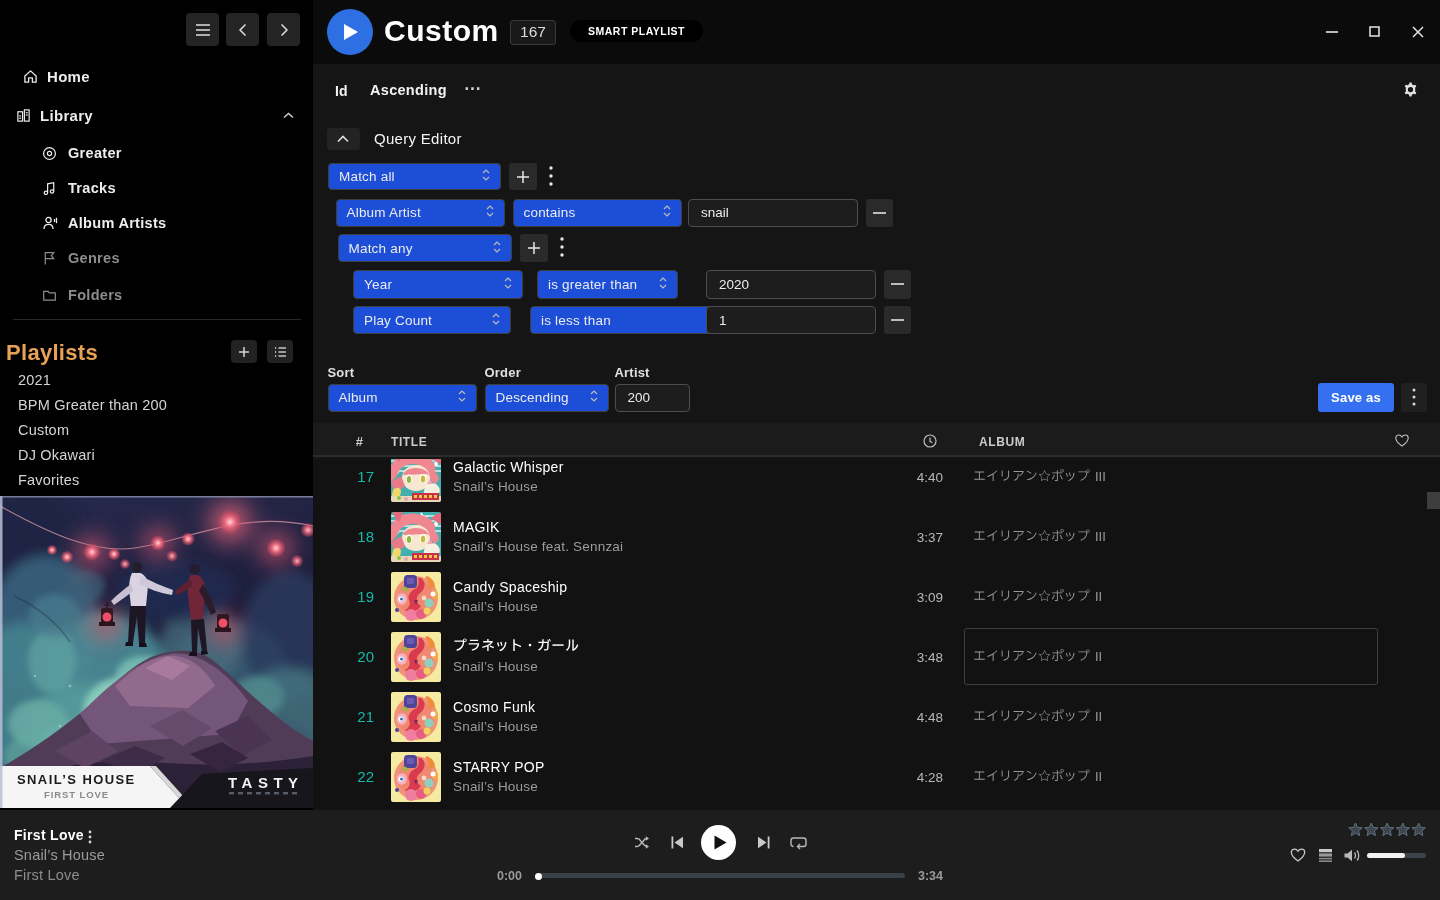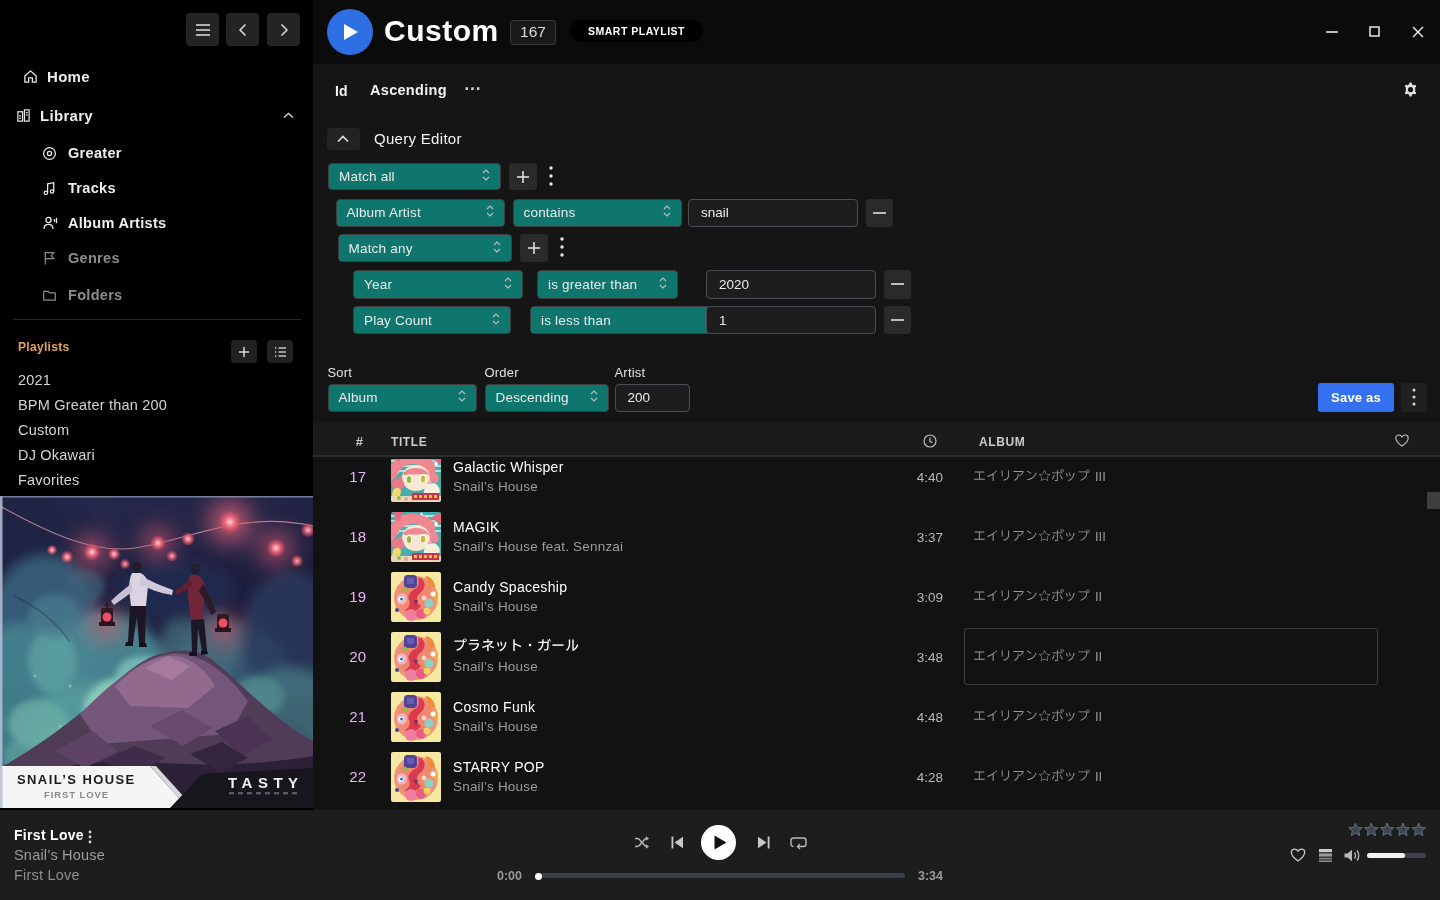--- a/index.html
+++ b/index.html
@@ -3,29 +3,29 @@
 <style>
 *{margin:0;padding:0;box-sizing:border-box}
 html,body{width:1440px;height:900px;overflow:hidden;background:#101010;font-family:"Liberation Sans",sans-serif;}
 .abs{position:absolute}
 #app{position:relative;width:1440px;height:900px;overflow:hidden}
 #sidebar{position:absolute;left:0;top:0;width:313px;height:810px;background:#000}
 #main{position:absolute;left:313px;top:0;width:1127px;height:810px;background:#151515}
 #topbar{position:absolute;left:0;top:0;width:1127px;height:64px;background:#0b0b0b}
 #player{position:absolute;left:0;top:810px;width:1440px;height:90px;background:#1d1d1d}
 .sq{position:absolute;background:#242424;border-radius:4px;display:flex;align-items:center;justify-content:center}
-.sel{position:absolute;background:#0f766e;border:1px solid #3e3e3e;border-radius:4px;color:#ececec;font-size:13.5px;display:flex;align-items:center;padding:2px 10px;letter-spacing:.2px}
+.sel{position:absolute;background:#1d4ed8;border:1px solid #3e3e3e;border-radius:4px;color:#ececec;font-size:13.5px;display:flex;align-items:center;padding:2px 10px;letter-spacing:.2px}
 .sel .car{margin-left:auto}
 .inp{position:absolute;background:#1d1d1d;border:1px solid #4a4e54;border-radius:4px;color:#ececec;font-size:13.5px;display:flex;align-items:center;padding:0 12px}
 .mbtn{position:absolute;background:#2a2a2a;border-radius:3px;display:flex;align-items:center;justify-content:center}
-.lbl{position:absolute;color:#e0e0e0;font-size:13px;font-weight:normal;letter-spacing:.2px}
+.lbl{position:absolute;color:#e0e0e0;font-size:13px;font-weight:bold;letter-spacing:.2px}
 .navtxt{color:#ededed;font-weight:bold;font-size:15px;letter-spacing:.3px}
 .subtxt{font-size:14.5px;font-weight:bold;letter-spacing:.3px}
 .plitem{position:absolute;color:#d4d4d4;font-size:14.5px;letter-spacing:.2px}
-.rownum{position:absolute;left:23px;width:30px;text-align:right;color:#f0abfc;font-size:15px}
+.rownum{position:absolute;left:31px;width:30px;text-align:right;color:#14b8a6;font-size:15px}
 .rtitle{position:absolute;left:140px;color:#fff;font-weight:normal;font-size:14px;letter-spacing:.3px}
 .rsub{position:absolute;left:140px;color:#9c9c9c;font-size:13.5px;letter-spacing:.2px}
 .rdur{position:absolute;width:50px;text-align:right;color:#b9b9b9;font-size:13.5px}
 .ralb{position:absolute;left:660px;color:#9a9a9a;font-size:13px;display:flex;align-items:center}
 .thumb{position:absolute;left:78px;width:50px;height:50px;border-radius:2px;overflow:hidden}
 </style></head>
 <body>
 <div id="app">
 <div id="sidebar">
 
@@ -108,21 +108,21 @@
     <span class="subtxt" style="color:#8d8d8d">Genres</span>
   </div>
   <div class="abs" style="left:42px;top:285px;width:260px;height:18px;display:flex;align-items:flex-end">
     <svg width="15" height="15" viewBox="0 0 16 16" style="margin-right:11px">
           <path d="M1.8 3.5 H6.2 L7.8 5.2 H14.2 V13 H1.8 Z" fill="none" stroke="#8d8d8d" stroke-width="1.3" stroke-linejoin="round"></path>
         </svg>
     <span class="subtxt" style="color:#8d8d8d">Folders</span>
   </div>
   <div class="abs" style="left:13px;top:319px;width:288px;height:1px;background:#272727"></div>
 
-  <div class="abs" style="left:18px;top:340px;color:#e9a156;font-weight:bold;font-size:12px;letter-spacing:.3px">Playlists</div>
+  <div class="abs" style="left:6px;top:340px;color:#e9a156;font-weight:bold;font-size:22px;letter-spacing:.3px">Playlists</div>
   <div class="sq" style="left:231px;top:340px;width:26px;height:23px;background:#222">
         <svg width="12" height="12" viewBox="0 0 12 12">
           <g stroke="#e2e2e2" stroke-width="1.4">
             <line x1="6" y1="1" x2="6" y2="11"></line>
             <line x1="1" y1="6" x2="11" y2="6"></line>
           </g>
         </svg>
       </div>
   <div class="sq" style="left:267px;top:340px;width:26px;height:23px;background:#222">
         <svg width="13" height="12" viewBox="0 0 13 12">

